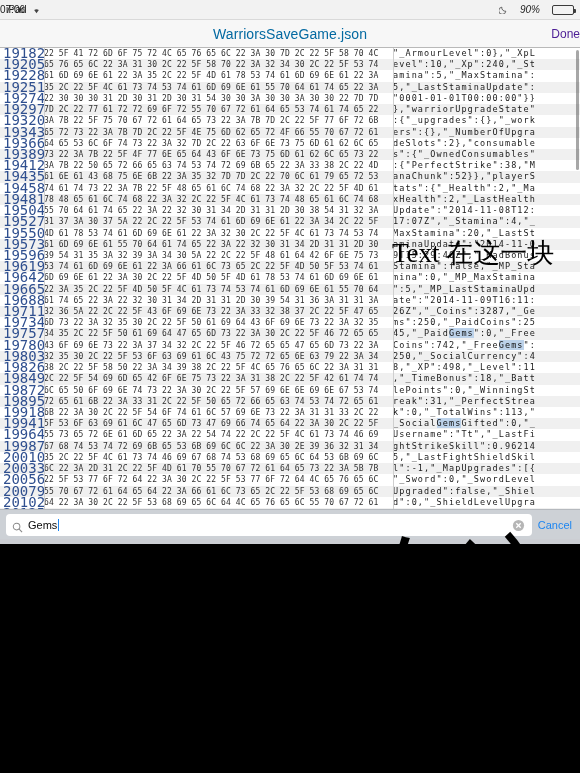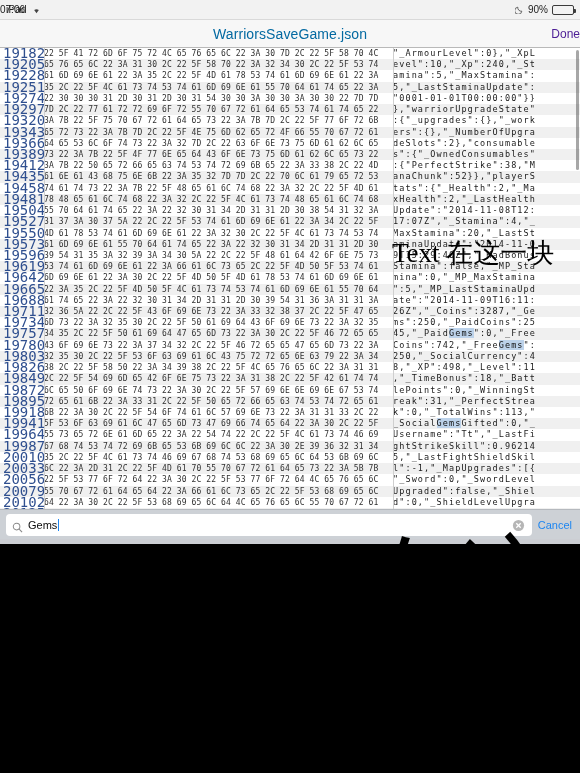--- a/index.html
+++ b/index.html
@@ -28,22 +28,22 @@
   }
   .sb-left { display: flex; align-items: center; gap: 4px; }
   .sb-device { font-size: 10px; letter-spacing: .2px; }
   .wifi-icon { display:inline-block; width: 11px; height: 9px; position: relative; }
   .wifi-icon svg { display:block; }
   .sb-time {
     position: absolute; left: 0; right: 0; 
     font-size: 10px; font-weight: 400; color: #1a1a1a;
   }
   .sb-right {
-    margin-left: auto; display: flex; align-items: center; gap: 4px;
-    position: relative; z-index: 2;
+    margin-left: auto; display: flex; align-items: center; gap: 12px;
+    position: relative; z-index: 2; font-style: italic;
   }
   .moon-icon { width: 9px; height: 9px; display:block; }
   .sb-batt-pct { font-size: 10px; }
   .batt {
     width: 22px; height: 10px; border: 1px solid #3a3a3a; border-radius: 2px;
     position: relative; padding: 1px;
   }
   .batt::after {
     content:""; position:absolute; right:-3px; top:3px;
     width:2px; height:4px; background:#3a3a3a; border-radius:0 1px 1px 0;

